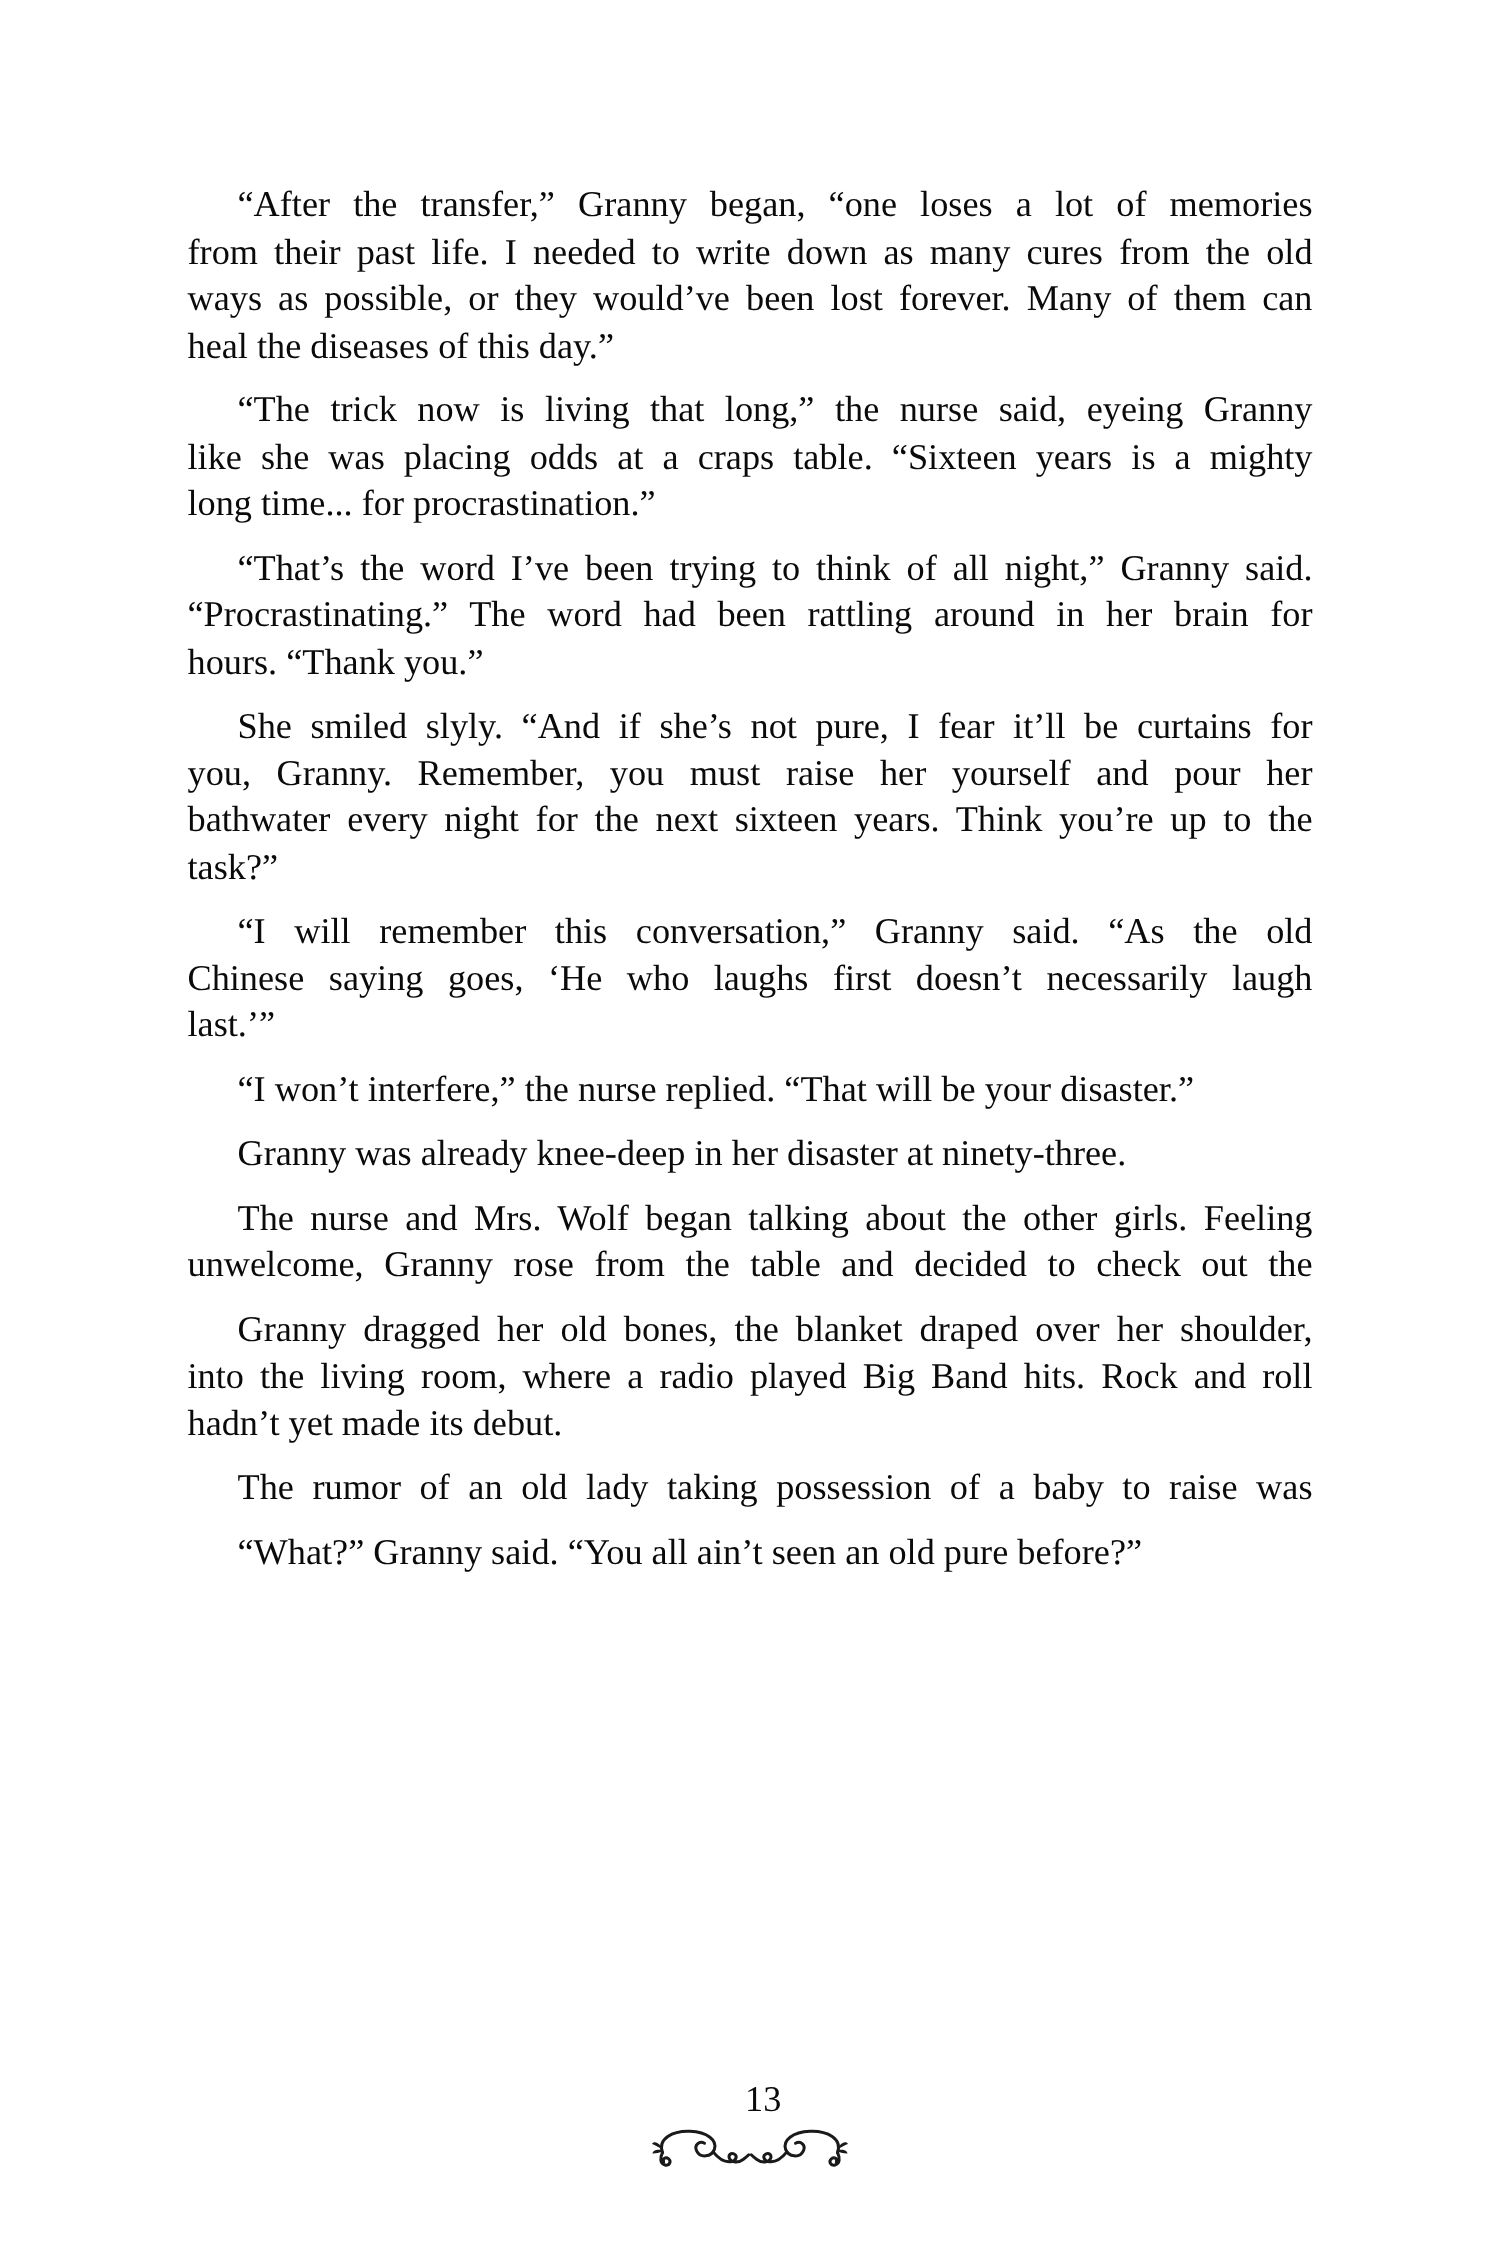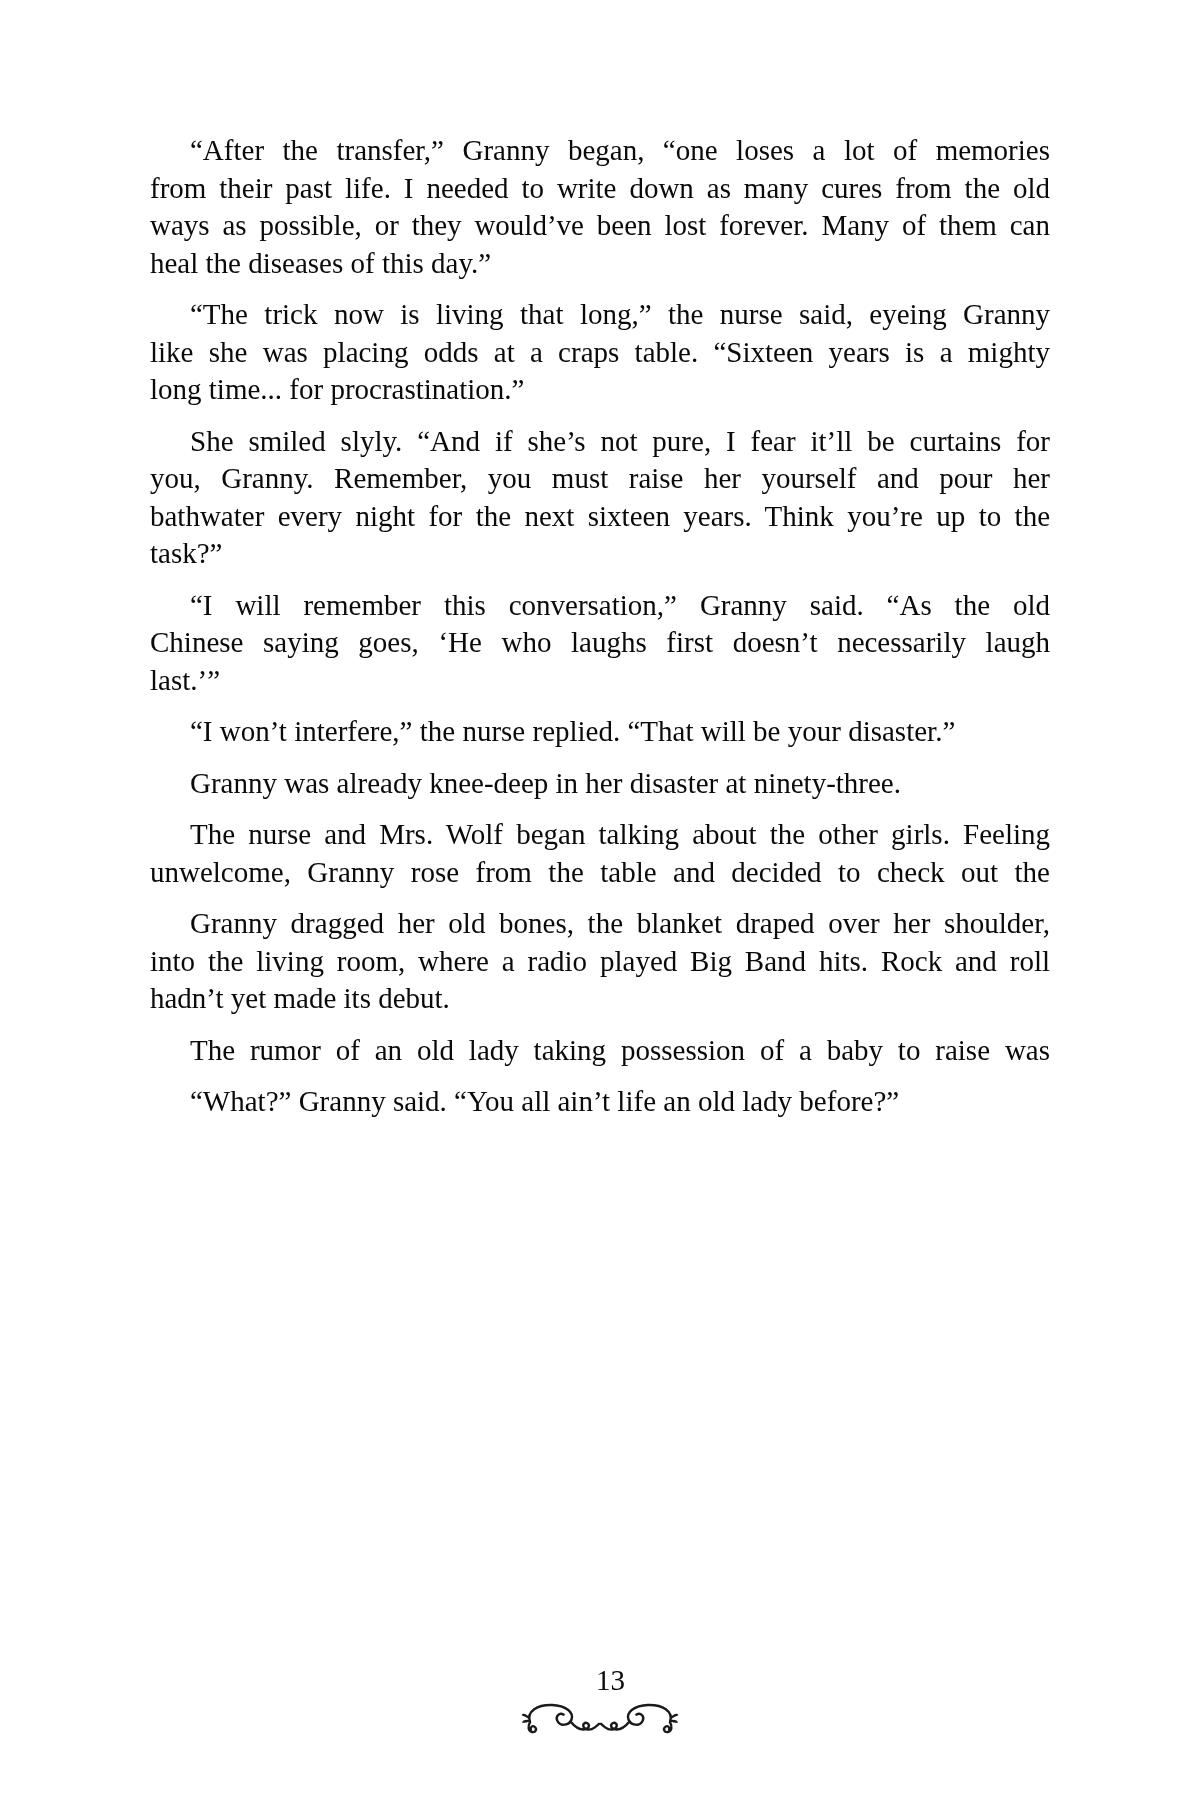--- a/index.html
+++ b/index.html
@@ -12,21 +12,21 @@
     color: #0a0a0a;
     overflow: hidden;
   }
   .page {
     position: absolute;
     inset: 0;
     background: #ffffff;
   }
   .content {
     position: absolute;
-    top: 132px;
+    top: 146px;
     left: 150px;
     width: 900px;
     font-size: 29px;
     line-height: 37.5px;
   }
   .para { margin-bottom: 14px; }
   .para:last-child { margin-bottom: 0; }
   .line {
     text-align: justify;
     text-align-last: justify;
@@ -64,20 +64,25 @@
         <div class="line">from their past life. I needed to write down as many cures from the old</div>
         <div class="line">ways as possible, or they would’ve been lost forever. Many of them can</div>
         <div class="line last">heal the diseases of this day.”</div>
       </div>
       <div class="para">
         <div class="line first">“The trick now is living that long,” the nurse said, eyeing Granny</div>
         <div class="line">like she was placing odds at a craps table. “Sixteen years is a mighty</div>
         <div class="line last">long time... for procrastination.”</div>
       </div>
       <div class="para">
+        <div class="line first">“That’s the word I’ve been trying to think of all night,” Granny said.</div>
+        <div class="line">“Procrastinating.” The word had been rattling around in her brain for</div>
+        <div class="line last">hours. “Thank you.”</div>
+      </div>
+      <div class="para">
         <div class="line first">She smiled slyly. “And if she’s not pure, I fear it’ll be curtains for</div>
         <div class="line">you, Granny. Remember, you must raise her yourself and pour her</div>
         <div class="line">bathwater every night for the next sixteen years. Think you’re up to the</div>
         <div class="line last">task?”</div>
       </div>
       <div class="para">
         <div class="line first">“I will remember this conversation,” Granny said. “As the old</div>
         <div class="line">Chinese saying goes, ‘He who laughs first doesn’t necessarily laugh</div>
         <div class="line last">last.’”</div>
       </div>
@@ -93,21 +98,21 @@
       </div>
       <div class="para">
         <div class="line first">Granny dragged her old bones, the blanket draped over her shoulder,</div>
         <div class="line">into the living room, where a radio played Big Band hits. Rock and roll</div>
         <div class="line last">hadn’t yet made its debut.</div>
       </div>
       <div class="para">
         <div class="line first">The rumor of an old lady taking possession of a baby to raise was</div>
       </div>
       <div class="para">
-        <div class="line first last">“What?” Granny said. “You all ain’t life an old lady before?”</div>
+        <div class="line first last">“What?” Granny said. “You all ain’t seen an old pure before?”</div>
       </div>
     </main>
 
   <footer class="footer">
     <div class="page-number">13</div>
     <div class="flourish-wrap">
       <span>
         <svg width="158" height="38" viewBox="0 0 158 38" xmlns="http://www.w3.org/2000/svg" aria-hidden="true">
           <defs>
             <g id="half-scroll" fill="none" stroke="#1a1a1a" stroke-width="2.4" stroke-linecap="round">

